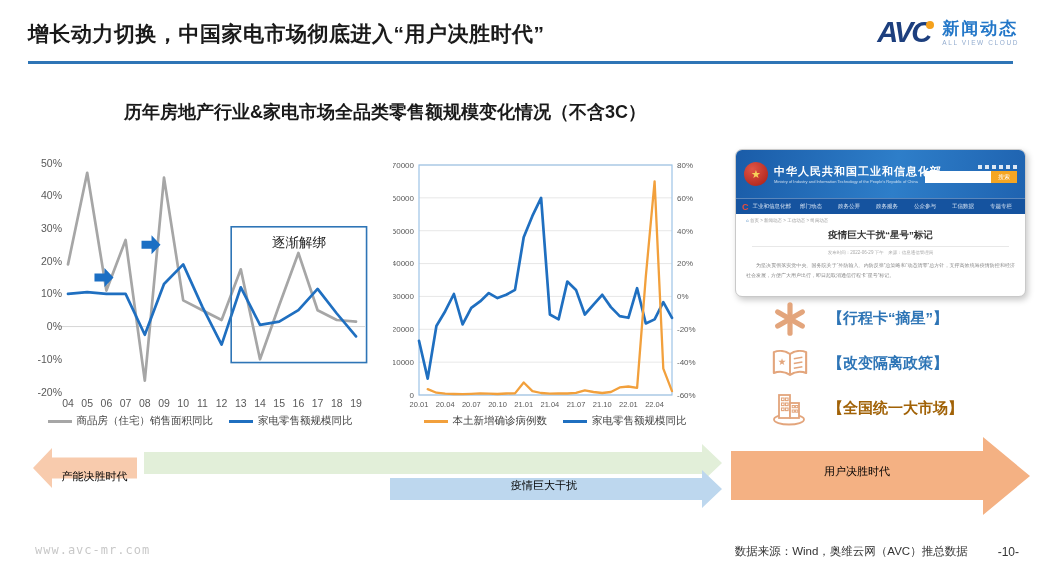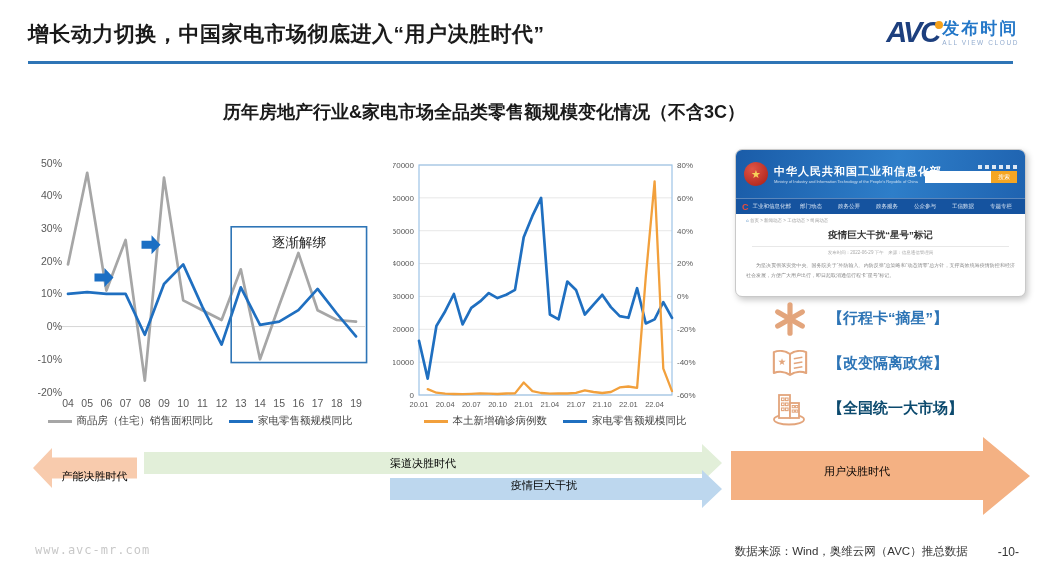--- a/index.html
+++ b/index.html
@@ -4,27 +4,27 @@
 <style>
   html,body{margin:0;padding:0;background:#eef0f2;}
   *{box-sizing:border-box;}
   body{font-family:"Liberation Sans","DejaVu Sans",sans-serif;}
   .slide{position:relative;width:1041px;height:586px;background:#fff;outline:1px solid #d4d4d4;
          box-shadow:4px 4px 8px rgba(0,0,0,.15);overflow:hidden;}
 
   
   .page-title{position:absolute;left:28px;top:20px;font-size:21px;font-weight:bold;color:#1a1a1a;letter-spacing:.5px;}
   .title-rule{position:absolute;left:28px;top:61px;width:985px;height:3px;}
-  .logo{position:absolute;right:22px;top:18px;display:flex;align-items:center;gap:3px;}
+  .logo{position:absolute;right:22px;top:18px;display:flex;align-items:center;gap:12px;}
   .logo-abbr{position:relative;font-size:29px;font-weight:900;font-style:italic;color:#1d3f7e;letter-spacing:-2px;line-height:1;}
   .logo-dot{position:absolute;right:-4px;top:3px;width:8px;height:8px;border-radius:50%;background:#f5a11c;}
   .logo-cn{font-size:17px;font-weight:bold;color:#2377c8;letter-spacing:2px;line-height:1.15;}
   .logo-en{font-size:6.5px;color:#93accf;letter-spacing:1.6px;}
 
-  .section-title{position:absolute;left:124px;top:100px;width:720px;text-align:center;
+  .section-title{position:absolute;left:124px;top:100px;width:720px;
                  font-size:18px;font-weight:bold;color:#1a1a1a;}
 
   
   .chart-box{position:absolute;}
   .chart-left{left:19px;top:150px;width:362px;}
   .chart-mid{left:393px;top:150px;width:324px;}
   .chart-box svg{display:block;}
   .legend{display:flex;justify-content:center;align-items:center;gap:16px;margin-top:2px;
           font-size:10.5px;color:#444;white-space:nowrap;}
   .legend .dash{display:inline-block;width:24px;height:3px;margin-right:5px;vertical-align:middle;}
@@ -85,21 +85,21 @@
 
 <div class="slide">
 
   <div class="page-title">增长动力切换，中国家电市场彻底进入“用户决胜时代”</div>
   <div class="logo">
     <div class="logo-abbr">
       <span>AVC</span>
       <span class="logo-dot"></span>
     </div>
     <div>
-      <div class="logo-cn">发布时间</div>
+      <div class="logo-cn">新闻动态</div>
       <div class="logo-en">ALL VIEW CLOUD</div>
     </div>
   </div>
   <div class="title-rule" style="background: rgb(46, 117, 182);"></div>
 
   <div class="section-title">历年房地产行业&amp;家电市场全品类零售额规模变化情况（不含3C）</div>
 
   <div class="chart-box chart-left">
     <svg id="chart1-svg" width="362" height="262" viewBox="0 0 362 262">
         <line x1="38" y1="176.57142857142858" x2="346" y2="176.57142857142858" stroke="#D6D6D6" stroke-width="1"></line>
@@ -274,32 +274,31 @@
           <rect x="11.5" y="12" width="2.6" height="2.6" stroke="currentColor" stroke-width="1.1"></rect>
           <rect x="15.5" y="12" width="2.6" height="2.6" stroke="currentColor" stroke-width="1.1"></rect>
           <rect x="11.5" y="17" width="2.6" height="2.6" stroke="currentColor" stroke-width="1.1"></rect>
           <rect x="15.5" y="17" width="2.6" height="2.6" stroke="currentColor" stroke-width="1.1"></rect>
           <rect x="22.2" y="14.5" width="2.2" height="2.2" stroke="currentColor" stroke-width="1"></rect>
           <rect x="25.6" y="14.5" width="2.2" height="2.2" stroke="currentColor" stroke-width="1"></rect>
           <rect x="22.2" y="19" width="2.2" height="2.2" stroke="currentColor" stroke-width="1"></rect>
           <rect x="25.6" y="19" width="2.2" height="2.2" stroke="currentColor" stroke-width="1"></rect>
         </svg>
       </span>
-      <span class="bullet-label" style="color: #0c4a6e;">【全国统一大市场】</span>
+      <span class="bullet-label" style="color: #a16207;">【全国统一大市场】</span>
     </div>
   </div>
 
   <svg class="timeline-svg" width="1012" height="96" viewBox="0 0 1012 96">
     <polygon points="8,38 27,18 27,27.5 112,27.5 112,48.5 27,48.5 27,58" fill="#F8CBAD"></polygon>
     <polygon points="119,22 677,22 677,14 697,33 677,52 677,44 119,44" fill="#E2EFD9"></polygon>
     <polygon points="365,48 677,48 677,40 697,59 677,78 677,70 365,70" fill="#BDD7EE"></polygon>
     <polygon points="706,21 958,21 958,7 1005,46 958,85 958,70 706,70" fill="#F4B183"></polygon>
   </svg>
   <div class="tl-label lbl-capacity">产能决胜时代</div>
-  <div class="tl-label lbl-channel">渠道决胜时代</div>
   <div class="tl-label lbl-covid">疫情巨大干扰</div>
   <div class="tl-label lbl-user">用户决胜时代</div>
 
   <div class="footer-left">www.avc-mr.com</div>
   <div class="footer-right">
     <span>数据来源：Wind，奥维云网（AVC）推总数据</span>
     <span class="page-num">-10-</span>
   </div>
 
 </div>

